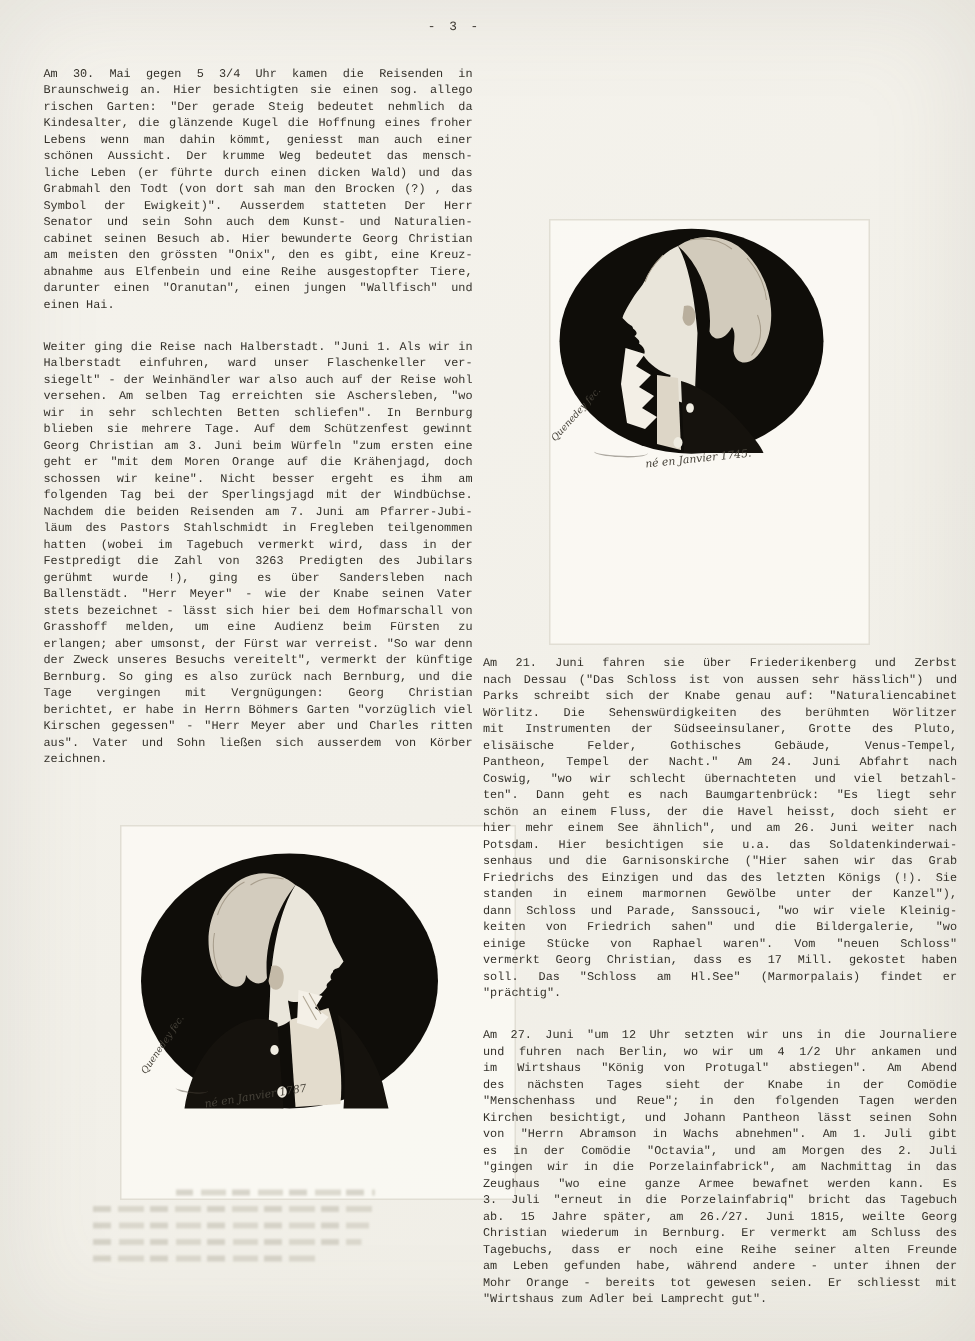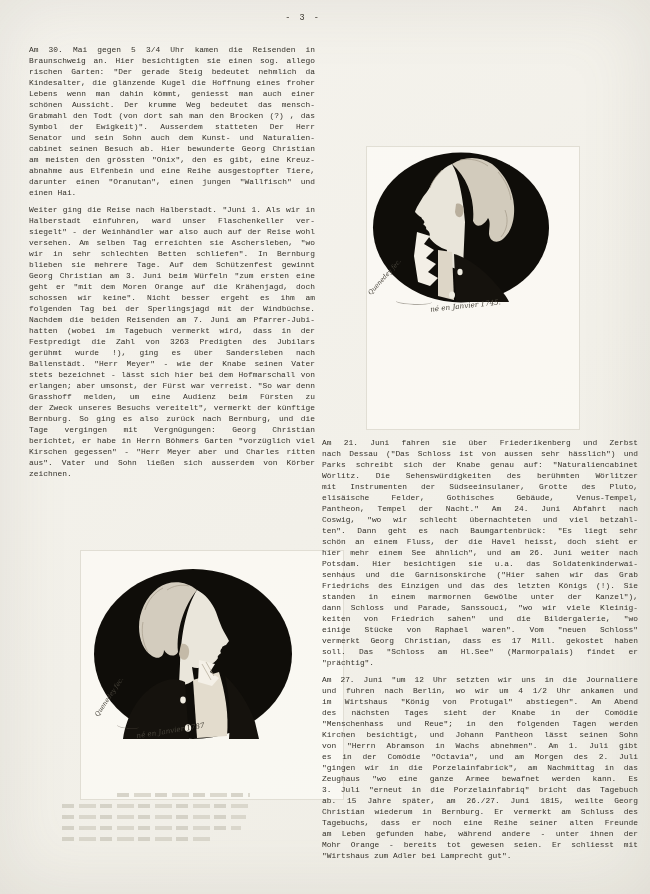--- a/index.html
+++ b/index.html
@@ -8,21 +8,21 @@
     background:linear-gradient(145deg,#f5f3ed 0%,#f2f0e9 55%,#efede5 100%);
     font-family:"Liberation Mono","DejaVu Sans Mono",monospace;
   }
   .vignette{position:absolute;inset:0;pointer-events:none;z-index:40;
     box-shadow:inset 0 0 70px rgba(120,114,98,.14);}
   .page-num{position:absolute;top:13px;left:263px;width:80px;text-align:center;
     font-size:8.5px;letter-spacing:2px;color:#3a362f;z-index:6}
   .col{position:absolute;color:#34312a;font-size:7.9px;line-height:11px;z-index:5}
   #col-left{left:29px;top:44px;width:286px}
   #col-right{left:322px;top:437px;width:316px}
-  .para + .para{margin-top:6px}
+  .para + .para{margin-top:17px}
   .tline{text-align:justify;text-align-last:justify}
   .tline.last{text-align-last:left}
 
   .photo{position:absolute;background:rgba(253,252,248,.65);
     border:1px solid rgba(196,191,176,.45);z-index:1}
   #photo-father{left:366px;top:146px;width:212px;height:282px}
   #photo-son{left:80px;top:550px;width:262px;height:248px}
   .portrait{position:absolute;z-index:3}
   #portrait-father{left:372px;top:152px}
   #portrait-son{left:93px;top:568px}
@@ -100,20 +100,21 @@
 <div class="handwriting" id="son-caption">né en Janvier 1787</div>
 
 <div class="col" id="col-left">
   <div class="para">
       <div class="tline">Am 30. Mai gegen 5 3/4 Uhr kamen die Reisenden in</div>
       <div class="tline">Braunschweig an. Hier besichtigten sie einen sog. allego</div>
       <div class="tline">rischen Garten: "Der gerade Steig bedeutet nehmlich da</div>
       <div class="tline">Kindesalter, die glänzende Kugel die Hoffnung eines froher</div>
       <div class="tline">Lebens wenn man dahin kömmt, geniesst man auch einer</div>
       <div class="tline">schönen Aussicht. Der krumme Weg bedeutet das mensch-</div>
+      <div class="tline">liche Leben (er führte durch einen dicken Wald) und das</div>
       <div class="tline">Grabmahl den Todt (von dort sah man den Brocken (?) , das</div>
       <div class="tline">Symbol der Ewigkeit)". Ausserdem statteten Der Herr</div>
       <div class="tline">Senator und sein Sohn auch dem Kunst- und Naturalien-</div>
       <div class="tline">cabinet seinen Besuch ab. Hier bewunderte Georg Christian</div>
       <div class="tline">am meisten den grössten "Onix", den es gibt, eine Kreuz-</div>
       <div class="tline">abnahme aus Elfenbein und eine Reihe ausgestopfter Tiere,</div>
       <div class="tline">darunter einen "Oranutan", einen jungen "Wallfisch" und</div>
       <div class="tline last">einen Hai.</div>
     </div>
   <div class="para">
@@ -121,27 +122,28 @@
       <div class="tline">Halberstadt einfuhren, ward unser Flaschenkeller ver-</div>
       <div class="tline">siegelt" - der Weinhändler war also auch auf der Reise wohl</div>
       <div class="tline">versehen. Am selben Tag erreichten sie Aschersleben, "wo</div>
       <div class="tline">wir in sehr schlechten Betten schliefen". In Bernburg</div>
       <div class="tline">blieben sie mehrere Tage. Auf dem Schützenfest gewinnt</div>
       <div class="tline">Georg Christian am 3. Juni beim Würfeln "zum ersten eine</div>
       <div class="tline">geht er "mit dem Moren Orange auf die Krähenjagd, doch</div>
       <div class="tline">schossen wir keine". Nicht besser ergeht es ihm am</div>
       <div class="tline">folgenden Tag bei der Sperlingsjagd mit der Windbüchse.</div>
       <div class="tline">Nachdem die beiden Reisenden am 7. Juni am Pfarrer-Jubi-</div>
+      <div class="tline">läum des Pastors Stahlschmidt in Fregleben teilgenommen</div>
       <div class="tline">hatten (wobei im Tagebuch vermerkt wird, dass in der</div>
       <div class="tline">Festpredigt die Zahl von 3263 Predigten des Jubilars</div>
       <div class="tline">gerühmt wurde !), ging es über Sandersleben nach</div>
       <div class="tline">Ballenstädt. "Herr Meyer" - wie der Knabe seinen Vater</div>
       <div class="tline">stets bezeichnet - lässt sich hier bei dem Hofmarschall von</div>
+      <div class="tline">Grasshoff melden, um eine Audienz beim Fürsten zu</div>
       <div class="tline">erlangen; aber umsonst, der Fürst war verreist. "So war denn</div>
-      <div class="tline">Grasshoff melden, um eine Audienz beim Fürsten zu</div>
       <div class="tline">der Zweck unseres Besuchs vereitelt", vermerkt der künftige</div>
       <div class="tline">Bernburg. So ging es also zurück nach Bernburg, und die</div>
       <div class="tline">Tage vergingen mit Vergnügungen: Georg Christian</div>
       <div class="tline">berichtet, er habe in Herrn Böhmers Garten "vorzüglich viel</div>
       <div class="tline">Kirschen gegessen" - "Herr Meyer aber und Charles ritten</div>
       <div class="tline">aus". Vater und Sohn ließen sich ausserdem von Körber</div>
       <div class="tline last">zeichnen.</div>
     </div>
 </div>
 

